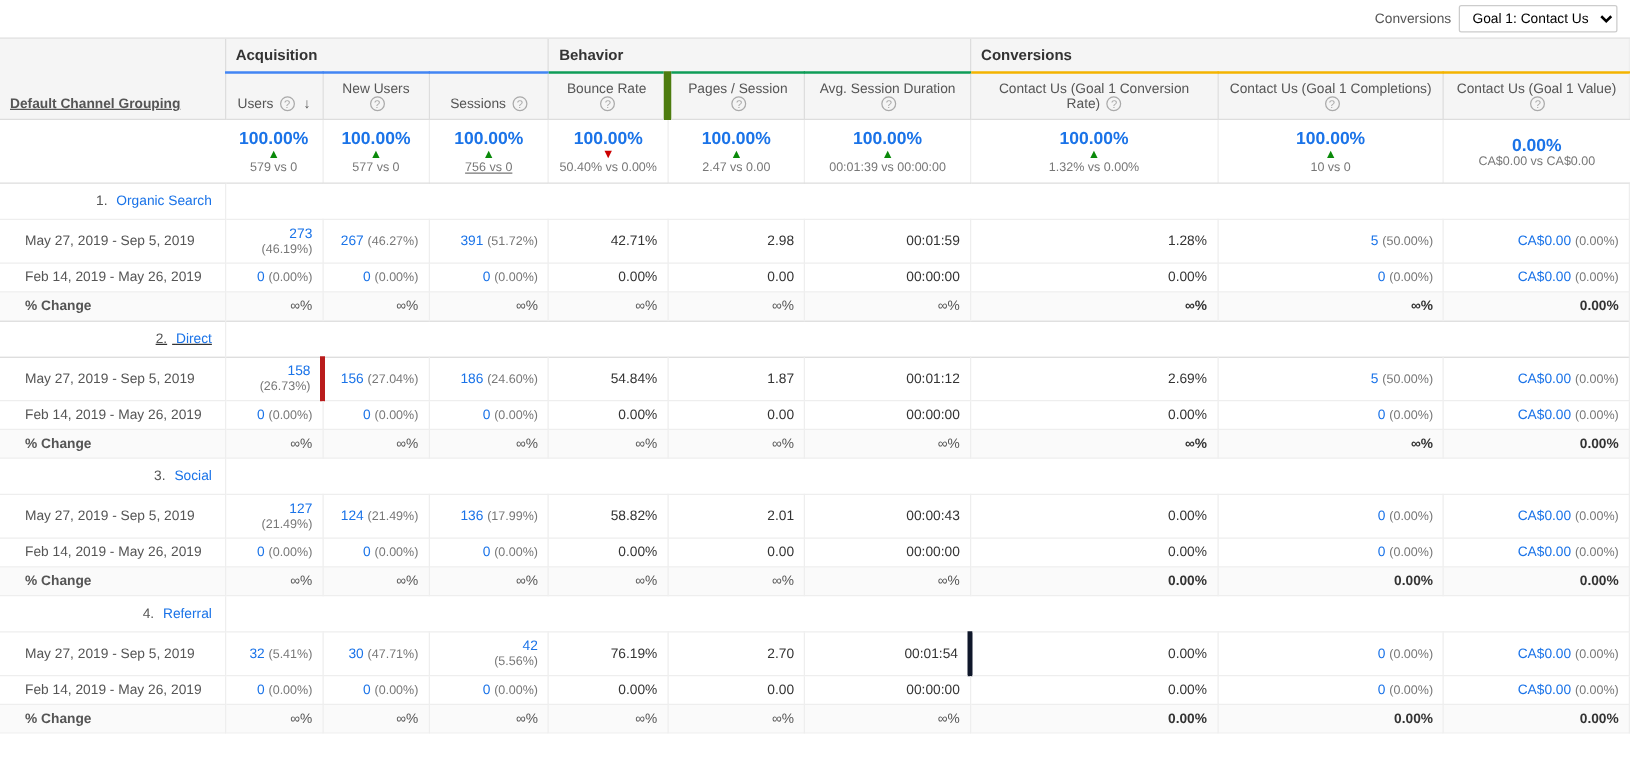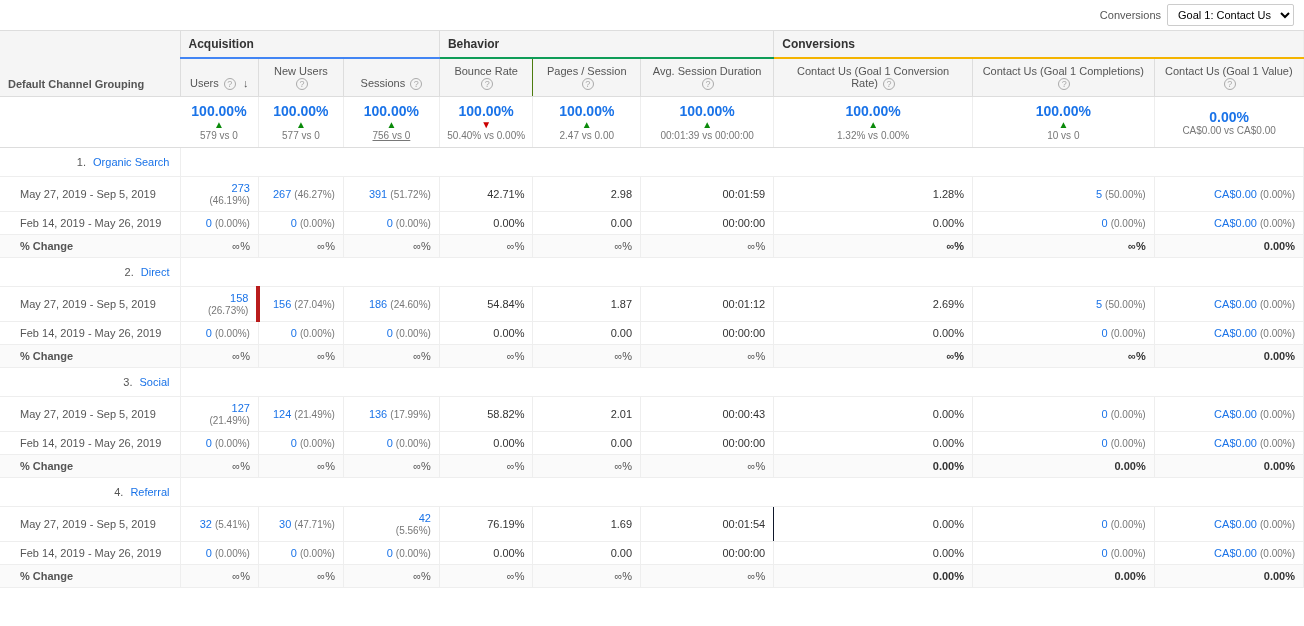--- a/index.html
+++ b/index.html
@@ -104,21 +104,21 @@
     <select class="goal-select">
       <option>Goal 1: Contact Us</option>
     </select>
   </div>
 
   <div class="table-container">
     <table>
       <thead>
 
         <tr>
-          <th class="col-channel" rowspan="2" style="text-align:left; vertical-align:bottom; background:#f5f5f5; border-right:1px solid #ddd;">
+          <th class="col-channel" rowspan="2" style="text-align:left; vertical-align:bottom; background:#f5f5f5; border-right:1px solid #ddd;text-decoration:underline;">
             <div style="font-size:11px; color:#555; font-weight:bold;">Default Channel Grouping</div>
           </th>
           <th colspan="3" style="text-align:left; background:#f5f5f5; border-bottom:2px solid #4285f4; border-right:1px solid #ddd; color:#333; font-weight:bold; font-size:12px; padding:6px 8px;">
             <span>Acquisition</span>
           </th>
           <th colspan="3" style="text-align:left; background:#f5f5f5; border-bottom:2px solid #0f9d58; border-right:1px solid #ddd; color:#333; font-weight:bold; font-size:12px; padding:6px 8px;">
             <span>Behavior</span>
           </th>
           <th colspan="3" style="text-align:left; background:#f5f5f5; border-bottom:2px solid #f4b400; color:#333; font-weight:bold; font-size:12px; padding:6px 8px;">
             <span>Conversions</span>
@@ -129,21 +129,21 @@
           <th style="background:#f5f5f5; border-right:1px solid #ddd; text-align:center; cursor:pointer;">
             <span>Users</span> <span class="help-icon">?</span>
             <span class="sort-icon">↓</span>
           </th>
           <th style="background:#f5f5f5; border-right:1px solid #ddd; text-align:center; cursor:pointer;">
             <span>New Users</span> <span class="help-icon">?</span>
           </th>
           <th style="background:#f5f5f5; border-right:1px solid #ddd; text-align:center; cursor:pointer;">
             <span>Sessions</span> <span class="help-icon">?</span>
           </th>
-          <th style="background:#f5f5f5; border-right:1px solid #4d7c0f; text-align:center; cursor:pointer;">
+          <th style="background:#f5f5f5; border-right:6px solid #4d7c0f; text-align:center; cursor:pointer;">
             <span>Bounce Rate</span> <span class="help-icon">?</span>
           </th>
           <th style="background:#f5f5f5; border-right:1px solid #ddd; text-align:center; cursor:pointer;">
             <span>Pages / Session</span> <span class="help-icon">?</span>
           </th>
           <th style="background:#f5f5f5; border-right:1px solid #ddd; text-align:center; cursor:pointer;">
             <span>Avg. Session Duration</span> <span class="help-icon">?</span>
           </th>
           <th style="background:#f5f5f5; border-right:1px solid #ddd; text-align:center; cursor:pointer;">
             <span>Contact Us (Goal 1 Conversion Rate)</span> <span class="help-icon">?</span>
@@ -261,21 +261,21 @@
     <td style="text-align:right; padding:5px 8px; border-right:1px solid #eee; color:#555;">∞%</td>
     <td style="text-align:right; padding:5px 8px; border-right:1px solid #eee; color:#555;">∞%</td>
     <td style="text-align:right; padding:5px 8px; border-right:1px solid #eee; color:#555;">∞%</td>
     <td style="text-align:right; padding:5px 8px; border-right:1px solid #eee; color:#555;">∞%</td>
     <td style="text-align:right; padding:5px 8px; border-right:1px solid #eee; color:#555;">∞%</td>
     <td style="text-align:right; padding:5px 8px; border-right:1px solid #eee; color:#555;">∞%</td>
     <td style="text-align:right; padding:5px 8px; border-right:1px solid #eee; font-weight:bold; color:#333;">∞%</td>
     <td style="text-align:right; padding:5px 8px; border-right:1px solid #eee; font-weight:bold; color:#333;">∞%</td>
     <td style="text-align:right; padding:5px 8px; font-weight:bold; color:#333;">0.00%</td>
   </tr>
-          <tr style="background: #404040;">
+          <tr style="background: #404040; text-decoration: underline;">
     <td class="channel-name" style="padding:8px 10px; border-bottom:1px solid #eee; border-right:1px solid #eee; background:#fff;">
       <span style="color:#555; font-size:11px; margin-right:4px;">2.</span>
       <a href="#" class="channel-link">Direct</a>
     </td>
     <td colspan="9" style="border-bottom:1px solid #eee; background:#fff;"></td>
   </tr>
           <tr>
     <td class="label-cell" style="padding:5px 10px 5px 20px; color:#555; border-right:1px solid #eee;">May 27, 2019 - Sep 5, 2019</td>
     <td style="text-align:right; padding:5px 8px; border-right:4px solid #b91c1c;margin-top:14px;">
       <span style="color:#1a73e8;">158</span> <span style="color:#777; font-size:10px;">(26.73%)</span>
@@ -406,22 +406,22 @@
     <td style="text-align:right; padding:5px 8px; border-right:1px solid #eee;">
       <span style="color:#1a73e8;">32</span> <span style="color:#777; font-size:10px;">(5.41%)</span>
     </td>
     <td style="text-align:right; padding:5px 8px; border-right:1px solid #eee;">
       <span style="color:#1a73e8;">30</span> <span style="color:#777; font-size:10px;">(47.71%)</span>
     </td>
     <td style="text-align:right; padding:5px 8px; border-right:1px solid #eee;">
       <span style="color:#1a73e8;margin-left:33px;">42</span> <span style="color:#777; font-size:10px;">(5.56%)</span>
     </td>
     <td style="text-align:right; padding:5px 8px; border-right:1px solid #eee;">76.19%</td>
-    <td style="text-align:right; padding:5px 8px; border-right:1px solid #eee;">1.69</td>
-    <td style="text-align:right; padding:5px 8px; border-right:1px solid #0f172a;">00:01:54</td>
+    <td style="text-align:right; padding:5px 8px; border-right:1px solid #eee;">2.70</td>
+    <td style="text-align:right; padding:5px 8px; border-right:4px solid #0f172a;">00:01:54</td>
     <td style="text-align:right; padding:5px 8px; border-right:1px solid #eee;">0.00%</td>
     <td style="text-align:right; padding:5px 8px; border-right:1px solid #eee;">
       <span style="color:#1a73e8;">0</span> <span style="color:#777; font-size:10px;">(0.00%)</span>
     </td>
     <td style="text-align:right; padding:5px 8px;">
       <span style="color:#1a73e8;">CA$0.00</span> <span style="color:#777; font-size:10px;">(0.00%)</span>
     </td>
   </tr>
           <tr>
     <td class="label-cell" style="padding:5px 10px 5px 20px; color:#555; border-right:1px solid #eee;">Feb 14, 2019 - May 26, 2019</td>

